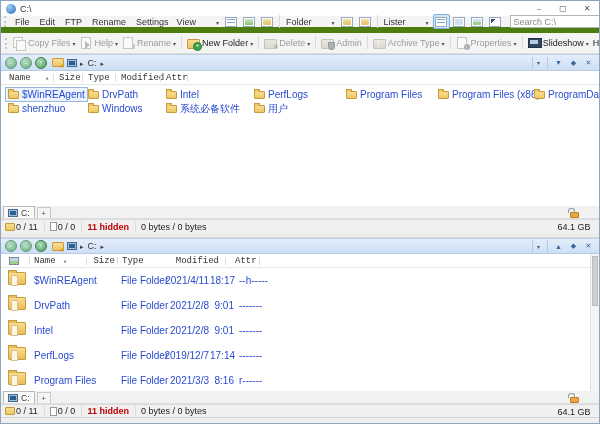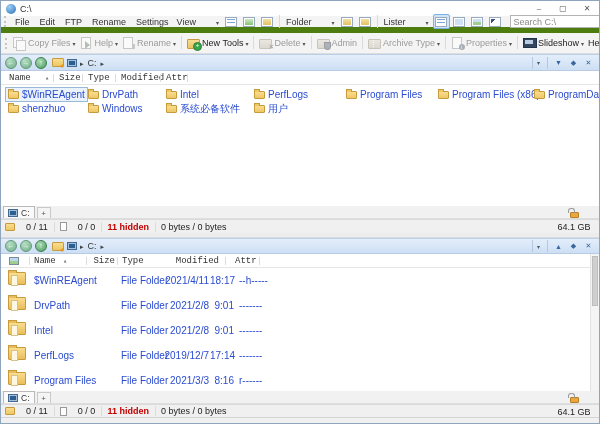--- a/index.html
+++ b/index.html
@@ -95,21 +95,21 @@
   .sficon::before{content:"";position:absolute;top:-3px;left:-1px;width:4px;height:2px;background:#edc766;border:1px solid #c79b3b;border-bottom:none;}
 
   
   .tabbar{height:13px;background:#f1f1f1;display:flex;align-items:flex-end;padding-left:2px;flex:none;border-bottom:1px solid #dedede;}
   .tab{height:12px;border:1px solid #b9b9b9;border-bottom:none;background:#fafafa;display:flex;align-items:center;gap:3px;padding:0 4px;font-size:8.5px;color:#333;}
   .plus-tab{height:11px;width:14px;border:1px solid #c9c9c9;border-bottom:none;background:#f4f4f4;display:flex;align-items:center;justify-content:center;font-size:8px;color:#555;margin-left:2px;}
 
   
   .statusbar{height:14px;background:#f0f0f0;border-top:1px solid #dadada;display:flex;align-items:center;font-size:9px;color:#222;padding:0 4px;gap:5px;flex:none;}
   .statusbar.sb2{height:13px;}
-  .sseg{display:flex;align-items:center;gap:11px;padding-right:6px;border-right:1px solid #dcdcdc;height:10px;white-space:nowrap;}
+  .sseg{display:flex;align-items:center;gap:1px;padding-right:6px;border-right:1px solid #dcdcdc;height:10px;white-space:nowrap;}
   .sseg.last{border-right:none;}
   .hidden-red{color:#c00000;font-weight:bold;}
   .sfold{width:10px;height:8px;background:linear-gradient(#fadd8e,#edc766);border:1px solid #c79b3b;border-radius:1px;flex:none;}
   .spage{width:7px;height:9px;background:#fff;border:1px solid #999;flex:none;}
   .disk{margin-left:auto;display:flex;align-items:center;gap:4px;flex-direction:column;}
   .lk{width:9px;height:6px;background:#e9a73f;border:1px solid #b97f22;border-radius:1px;position:relative;margin-top:3px;flex:none;}
   .lk::before{content:"";position:absolute;left:-3px;top:-5px;width:5px;height:4px;border:1px solid #9a9a9a;border-bottom:none;border-radius:3px 3px 0 0;}
   .diskbar{width:42px;height:8px;border:1px solid #a8a8a8;background:#fff;}
   .diskfill{display:block;height:100%;background:#2f96d8;width:45%;}
 
@@ -225,21 +225,21 @@
           <span class="dd"></span>
         </div>
         <div class="cmd-btn disabled">
           <span class="ticon rename-icon"></span>
           <span class="cmd-label">Rename</span>
           <span class="dd"></span>
         </div>
         <span class="vsep"></span>
         <div class="cmd-btn">
           <span class="ticon new-folder-icon folderbase"></span>
-          <span class="cmd-label">New Tools</span>
+          <span class="cmd-label">New Folder</span>
           <span class="dd"></span>
         </div>
         <span class="vsep"></span>
         <div class="cmd-btn disabled">
           <span class="ticon delete-icon folderbase"></span>
           <span class="cmd-label">Delete</span>
           <span class="dd"></span>
         </div>
         <span class="vsep"></span>
         <div class="cmd-btn disabled">

